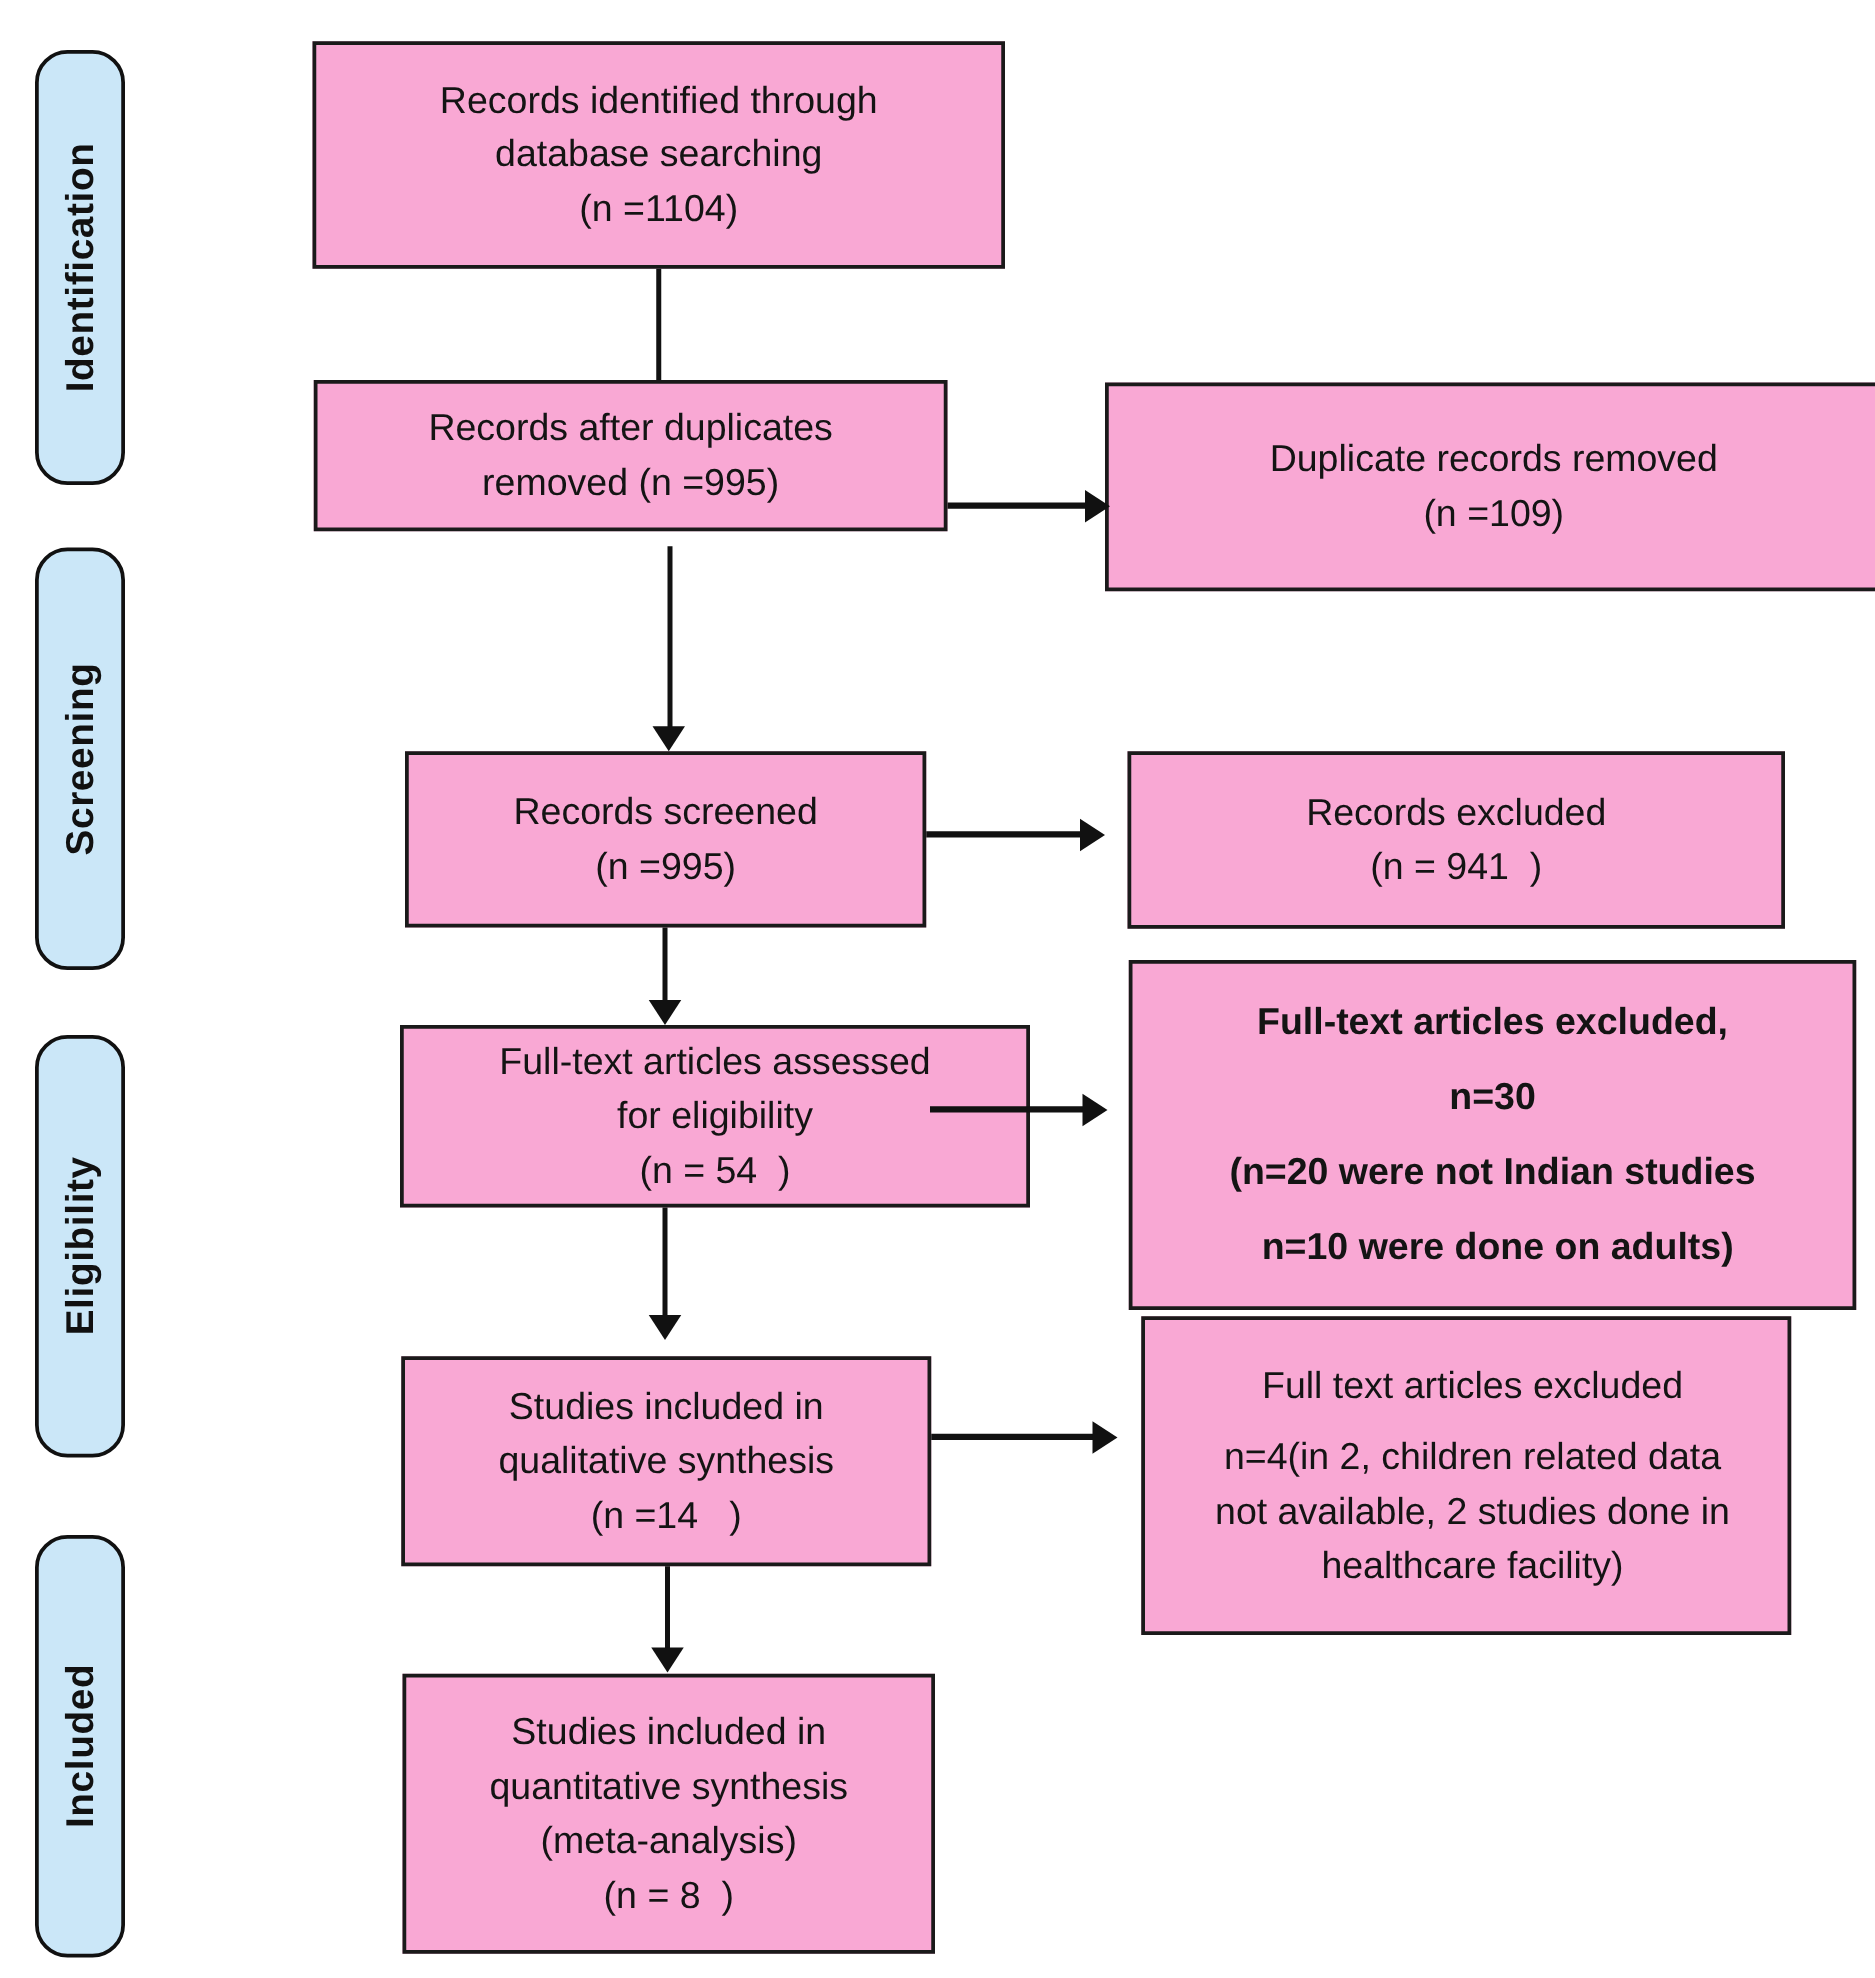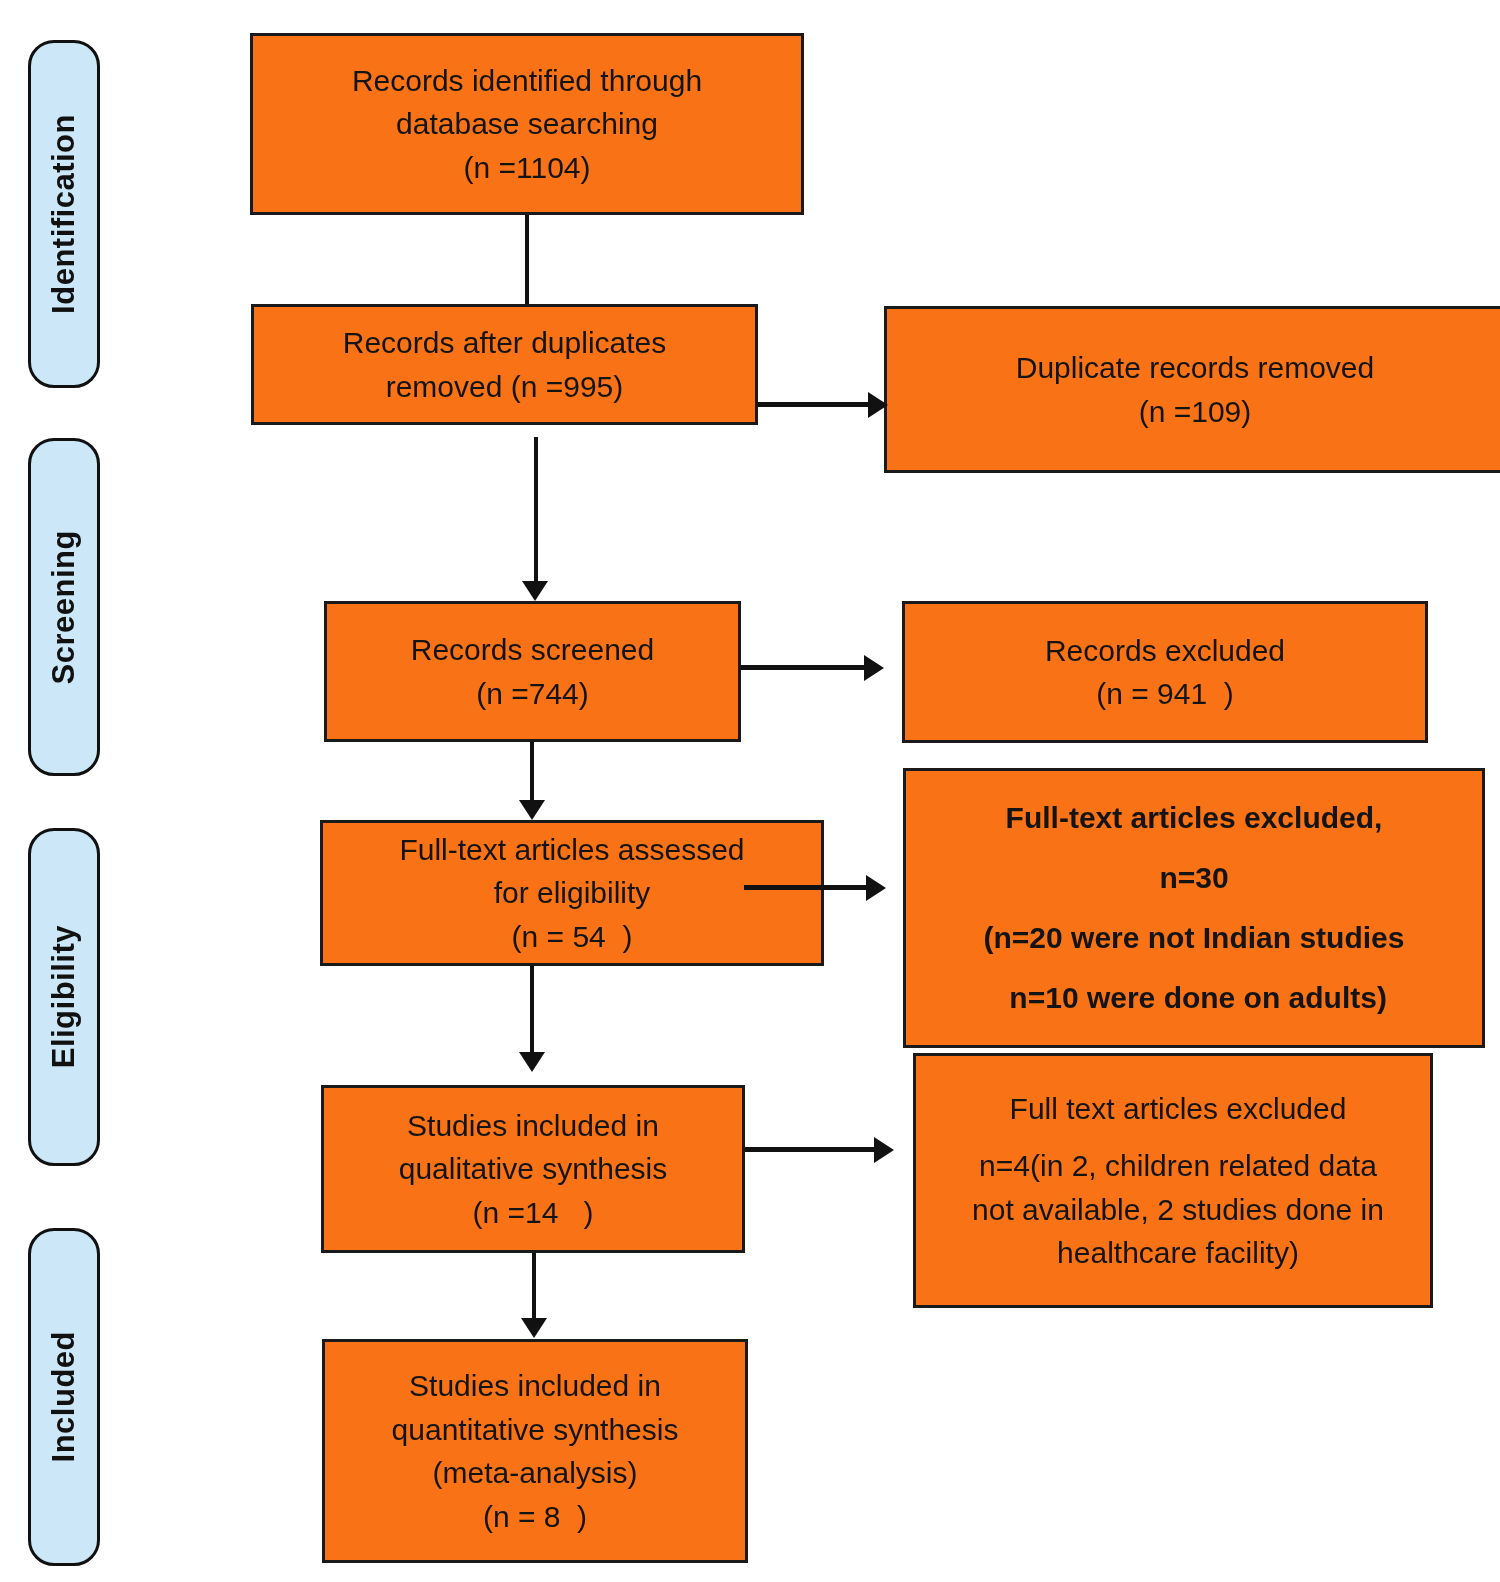--- a/index.html
+++ b/index.html
@@ -31,21 +31,21 @@
     transform: rotate(180deg);
     font-weight: bold;
     font-size: 31px;
     letter-spacing: 0.5px;
     color: #111111;
     white-space: nowrap;
   }
   
   .flow-box {
     position: absolute;
-    background: #f97316;
+    background: #f9a8d4;
     border: 3px solid #1a1a1a;
     box-sizing: border-box;
     display: flex;
     flex-direction: column;
     align-items: center;
     justify-content: center;
     padding: 6px 12px;
   }
   .flow-box.left-align {
     align-items: center;
@@ -130,21 +130,21 @@
   </div>
 
   <div class="h-line" style="left:758px; top:402px; width:112px;"></div>
   <div class="arrow-right" style="left:868px; top:392px;"></div>
 
   <div class="v-line" style="left:534px; top:437px; height:148px;"></div>
   <div class="arrow-down" style="left:522px; top:581px;"></div>
 
   <div class="flow-box" style="left:324px; top:601px; width:417px; height:141px;align-items:center;">
     <div class="flow-line">Records screened</div>
-    <div class="flow-line">(n =744)</div>
+    <div class="flow-line">(n =995)</div>
   </div>
 
   <div class="flow-box" style="left:902px; top:601px; width:526px; height:142px;">
     <div class="flow-line">Records excluded</div>
     <div class="flow-line">(n = 941  )</div>
   </div>
 
   <div class="h-line" style="left:741px; top:665px; width:124px;"></div>
   <div class="arrow-right" style="left:864px; top:655px;"></div>
 

